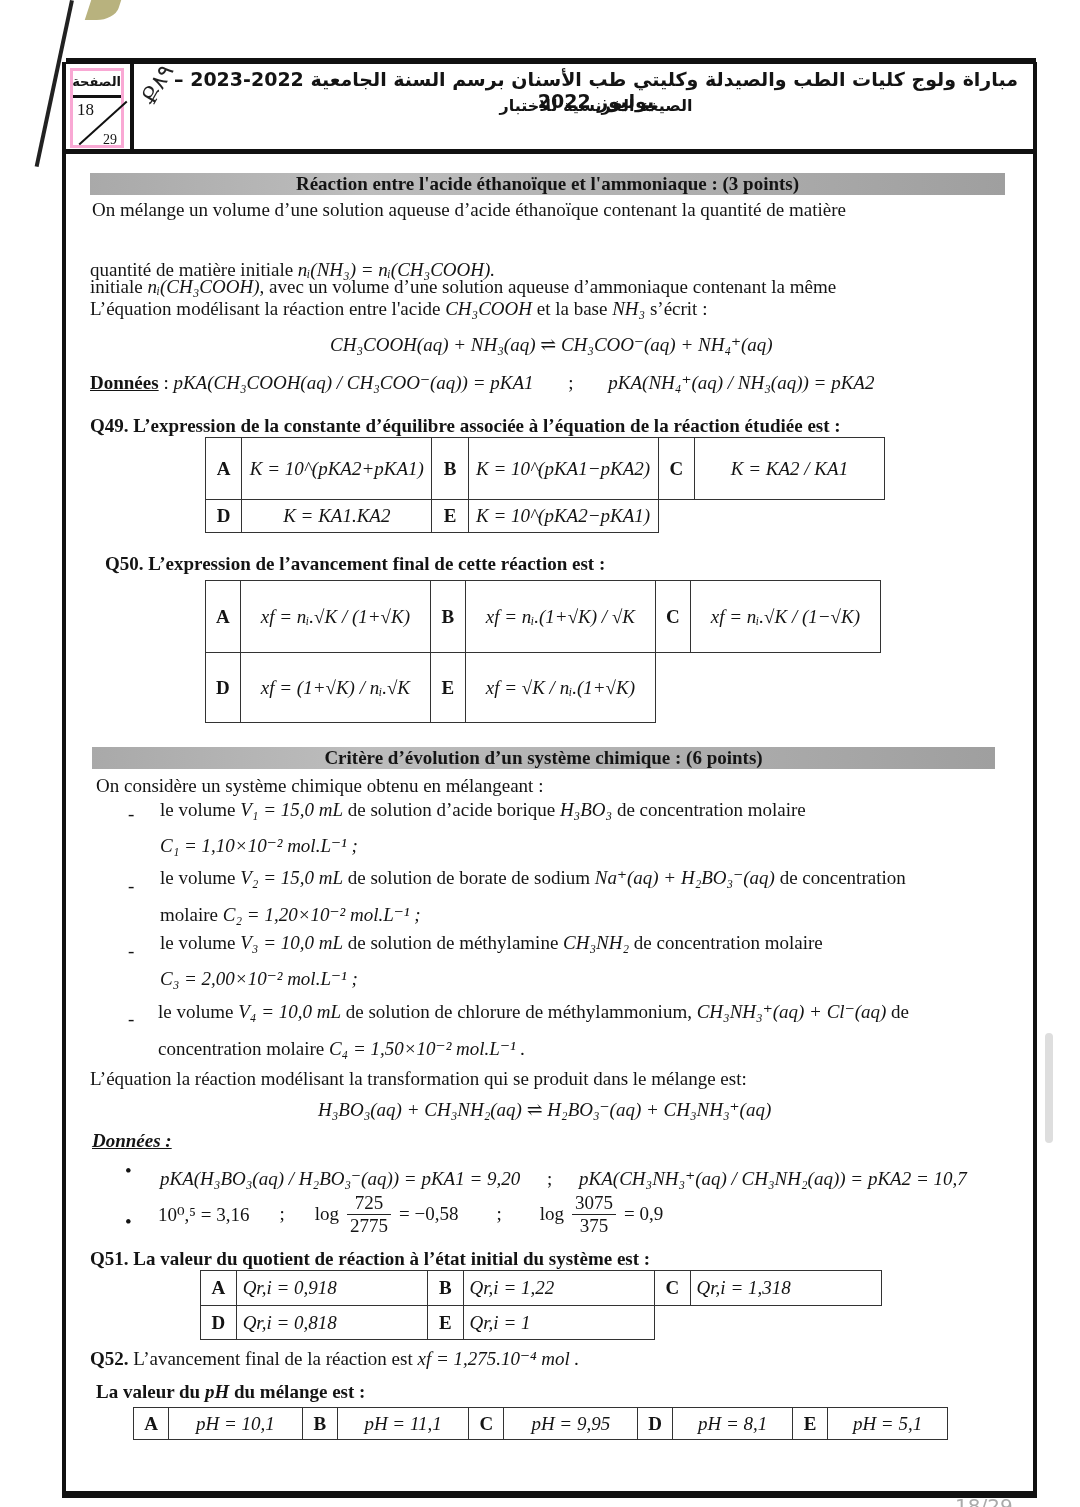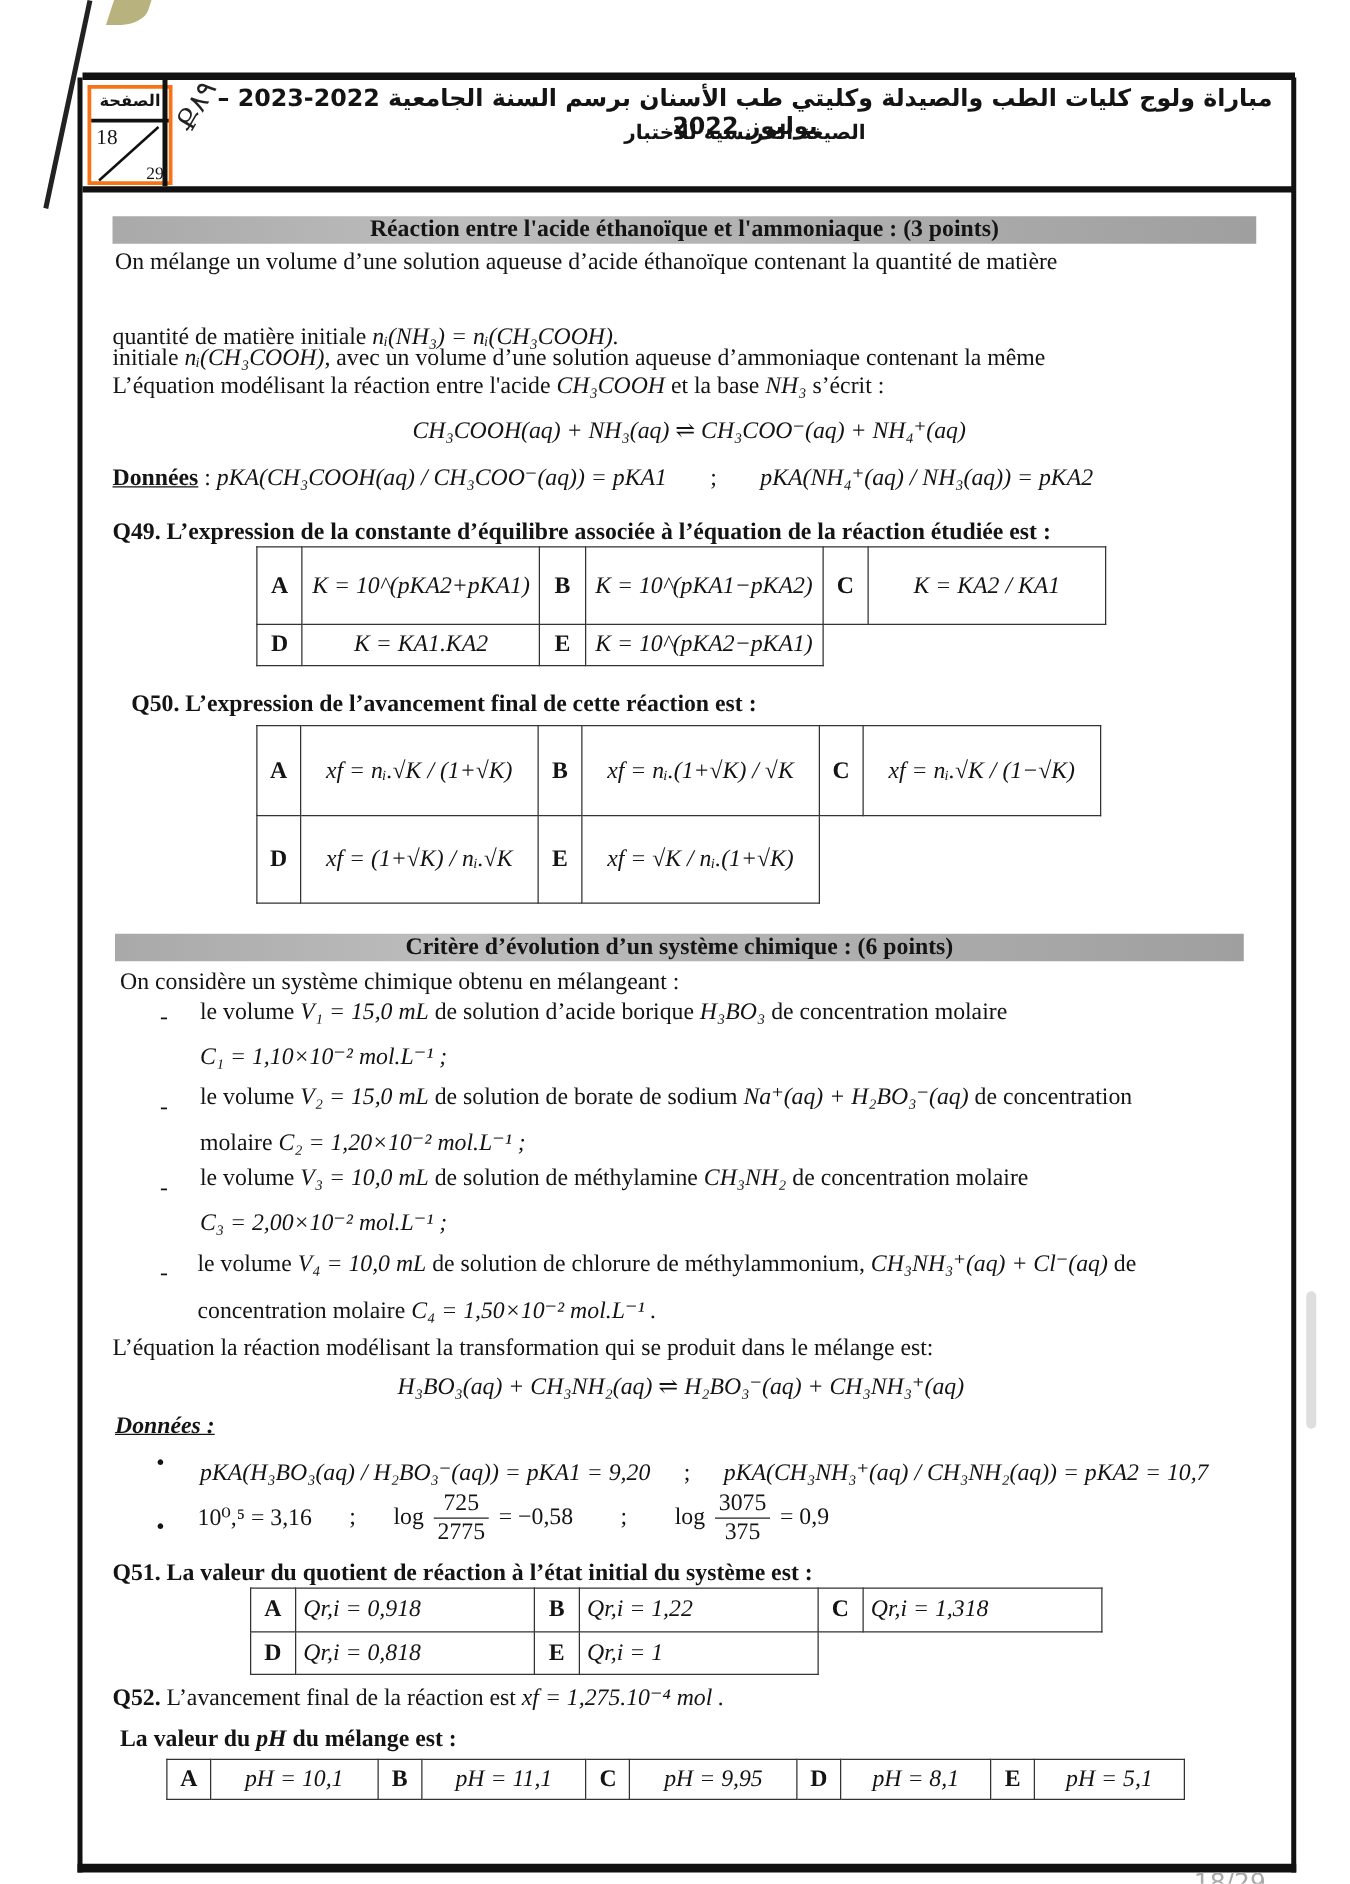--- a/index.html
+++ b/index.html
@@ -21,22 +21,22 @@
   .diag-line {
     position: absolute; left: 70px; top: 0; width: 4px; height: 170px;
     background: #222; transform: rotate(12deg); transform-origin: top left;
   }
   
   .header {
     position: absolute; left: 66px; top: 58px; width: 970px; height: 96px;
     border-top: 6px solid #111; border-bottom: 5px solid #111; box-sizing: border-box;
   }
   .page-box {
-    position: absolute; left: 4px; top: 4px; width: 68px; height: 80px;
-    border: 3px solid #f97316; box-sizing: border-box;
+    position: absolute; left: 4px; top: 4px; width: 54px; height: 80px;
+    border: 3px solid #f9a8d4; box-sizing: border-box;
   }
   .page-box-label {
     height: 24px; border-bottom: 3px solid #111; font-family: "DejaVu Sans", sans-serif;
     font-weight: bold; font-size: 13px; text-align: center; line-height: 22px; direction: rtl;
   }
   .page-box-nums { position: relative; height: 50px; }
   .page-box-nums .slash {
     position: absolute; left: -2px; top: 24px; width: 64px; height: 2px; background: #111;
     transform: rotate(-42deg);
   }

